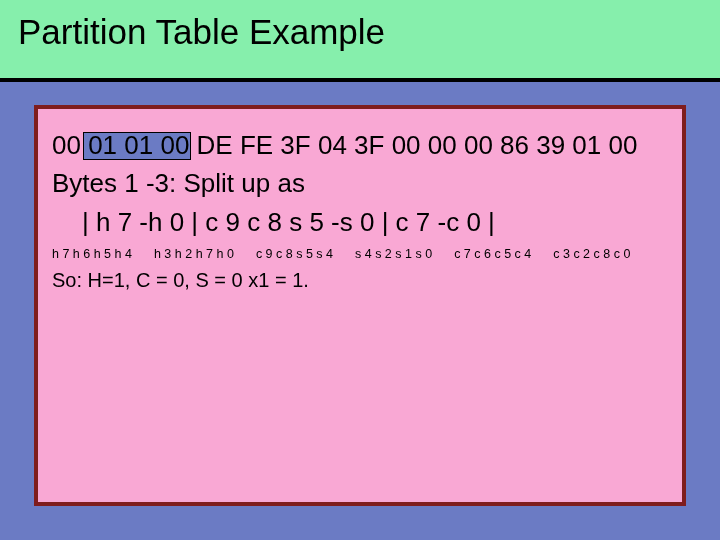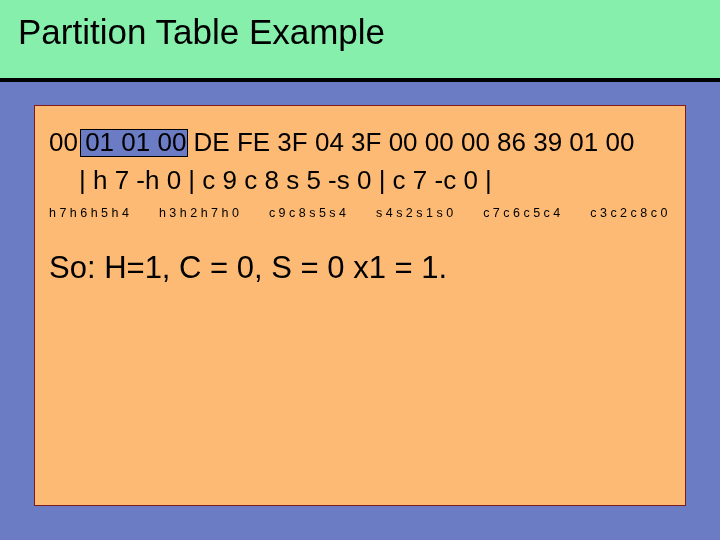--- a/index.html
+++ b/index.html
@@ -25,22 +25,22 @@
     font-size: 35px;
     font-weight: normal;
     color: #000;
   }
   .content-wrap {
     position: absolute;
     top: 105px;
     left: 34px;
     right: 34px;
     bottom: 34px;
-    background: #fdba74;
-    border: 1px solid #7f1d1d;
+    background: #f9a8d4;
+    border: 4px solid #7f1d1d;
   }
   .divider-top {
     position: absolute;
     top: 78px;
     left: 0;
     right: 0;
     height: 4px;
     background: #000;
   }
   .body {
@@ -66,45 +66,46 @@
   .hex-line span {
     position: relative;
     z-index: 1;
   }
   .line { margin-top: 2px; }
   .indent { padding-left: 30px; }
   .small-row {
     font-size: 12.5px;
     margin-top: 6px;
     display: flex;
-    gap: 8px;
+    gap: 0;
     white-space: nowrap;
   }
   .small-row .sg {
     display: inline-block;
     margin-right: 22px;
   }
-  .so-line { margin-top: 24px; font-size: 31px; }
+  .so-line { margin-top: 2px; font-size: 20px; }
 </style>
 </head>
 <body>
 
 <div class="slide">
 
   <div class="title-area">
     <h1>Partition Table Example</h1>
   </div>
   <div class="divider-top"></div>
 
   <div class="content-wrap">
     <div class="highlight-box"></div>
     <div class="body">
       <div class="hex-line">
         <span>00 01 01 00 DE FE 3F 04 3F 00 00 00 86 39 01 00</span>
       </div>
+      <div class="line">Bytes 1 -3: Split up as</div>
       <div class="line indent">| h 7 -h 0 | c 9 c 8 s 5 -s 0 | c 7 -c 0 |</div>
       <div class="small-row">
         <span class="sg">h 7 h 6 h 5 h 4</span>
         <span class="sg">h 3 h 2 h 7 h 0</span>
         <span class="sg">c 9 c 8 s 5 s 4</span>
         <span class="sg">s 4 s 2 s 1 s 0</span>
         <span class="sg">c 7 c 6 c 5 c 4</span>
         <span class="sg">c 3 c 2 c 8 c 0</span>
       </div>
       <div class="so-line">So: H=1, C = 0, S = 0 x1 = 1.</div>

